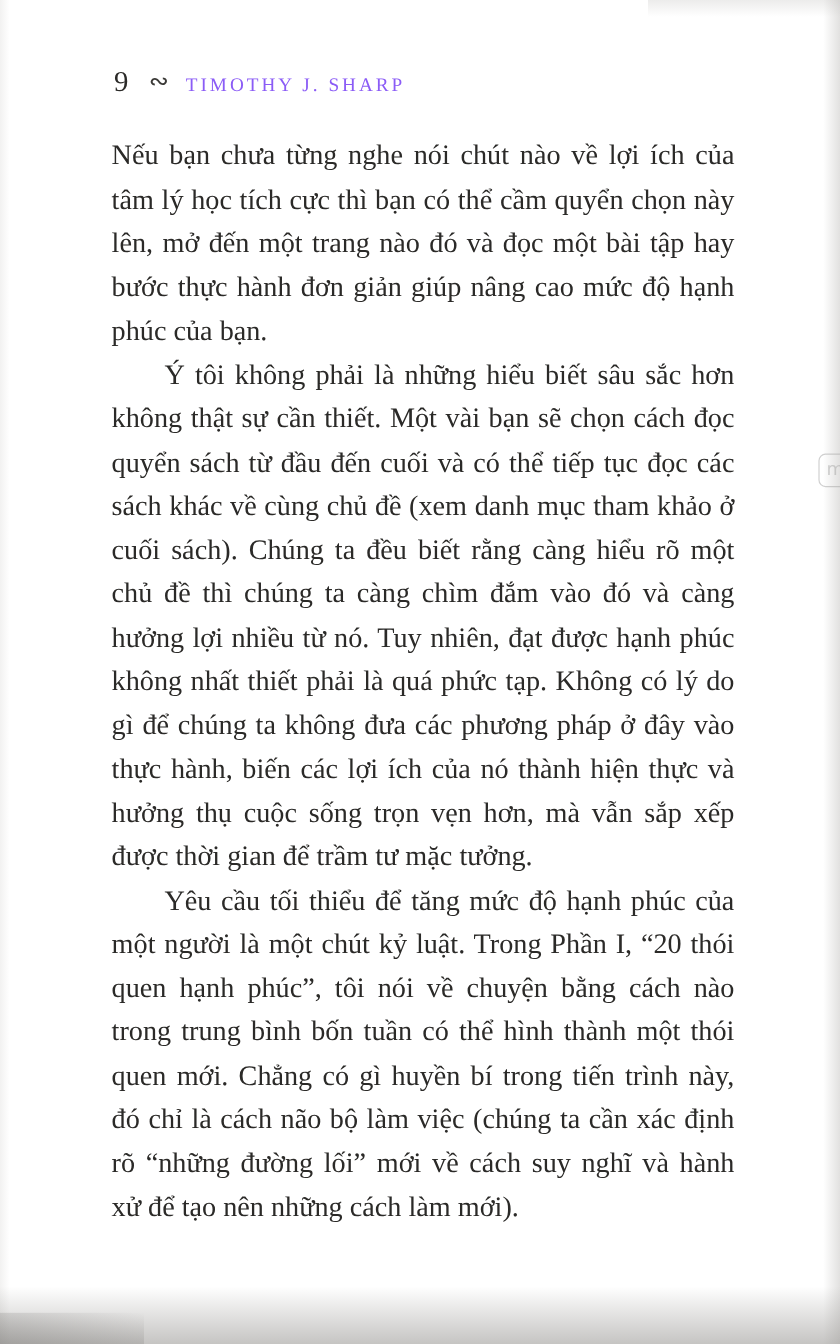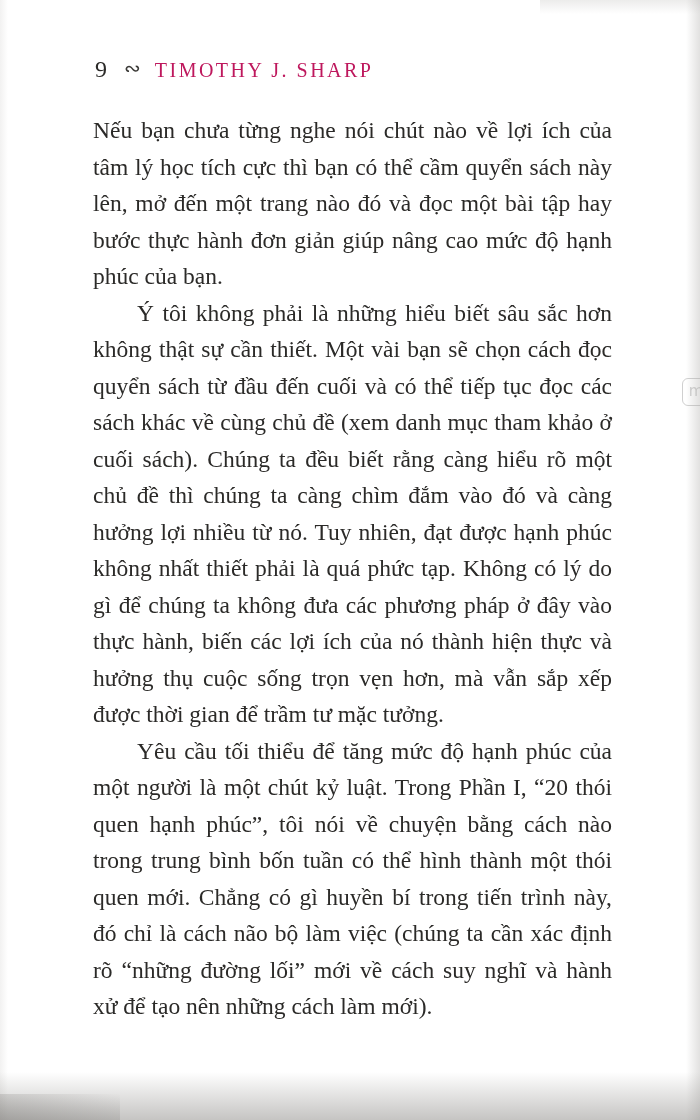--- a/index.html
+++ b/index.html
@@ -55,24 +55,24 @@
   }
   .ornament {
     font-family: "DejaVu Sans", sans-serif;
     font-size: 20px;
     margin: 0 14px 0 16px;
     color: #3a3936;
     transform: translateY(-2px);
     display: inline-block;
   }
   .author-name {
-    font-size: 20px;
+    font-size: 16px;
     letter-spacing: 2.5px;
     text-transform: uppercase;
-    color: #be185d;
+    color: #8b5cf6;
   }
 
   .page-body {
     position: absolute;
     top: 112px;
     left: 93px;
     right: 88px;
   }
   .para {
     margin: 0;
@@ -108,21 +108,21 @@
 <div class="page">
 
   <header class="page-header">
     <span class="page-number">9</span>
     <span class="ornament">∾</span>
     <span class="author-name">Timothy J. Sharp</span>
   </header>
 
   <main class="page-body">
     <div>
-        <p class="para">Nếu bạn chưa từng nghe nói chút nào về lợi ích của tâm lý học tích cực thì bạn có thể cầm quyển sách này lên, mở đến một trang nào đó và đọc một bài tập hay bước thực hành đơn giản giúp nâng cao mức độ hạnh phúc của bạn.</p>
+        <p class="para">Nếu bạn chưa từng nghe nói chút nào về lợi ích của tâm lý học tích cực thì bạn có thể cầm quyển chọn này lên, mở đến một trang nào đó và đọc một bài tập hay bước thực hành đơn giản giúp nâng cao mức độ hạnh phúc của bạn.</p>
         <p class="para indent">Ý tôi không phải là những hiểu biết sâu sắc hơn không thật sự cần thiết. Một vài bạn sẽ chọn cách đọc quyển sách từ đầu đến cuối và có thể tiếp tục đọc các sách khác về cùng chủ đề (xem danh mục tham khảo ở cuối sách). Chúng ta đều biết rằng càng hiểu rõ một chủ đề thì chúng ta càng chìm đắm vào đó và càng hưởng lợi nhiều từ nó. Tuy nhiên, đạt được hạnh phúc không nhất thiết phải là quá phức tạp. Không có lý do gì để chúng ta không đưa các phương pháp ở đây vào thực hành, biến các lợi ích của nó thành hiện thực và hưởng thụ cuộc sống trọn vẹn hơn, mà vẫn sắp xếp được thời gian để trầm tư mặc tưởng.</p>
         <p class="para indent">Yêu cầu tối thiểu để tăng mức độ hạnh phúc của một người là một chút kỷ luật. Trong Phần I, “20 thói quen hạnh phúc”, tôi nói về chuyện bằng cách nào trong trung bình bốn tuần có thể hình thành một thói quen mới. Chẳng có gì huyền bí trong tiến trình này, đó chỉ là cách não bộ làm việc (chúng ta cần xác định rõ “những đường lối” mới về cách suy nghĩ và hành xử để tạo nên những cách làm mới).</p>
       </div>
   </main>
 
   <div class="watermark-logo">m</div>
 
   <div class="shade shade-left"></div>
   <div class="shade shade-right"></div>
   <div class="shade shade-top-right"></div>

